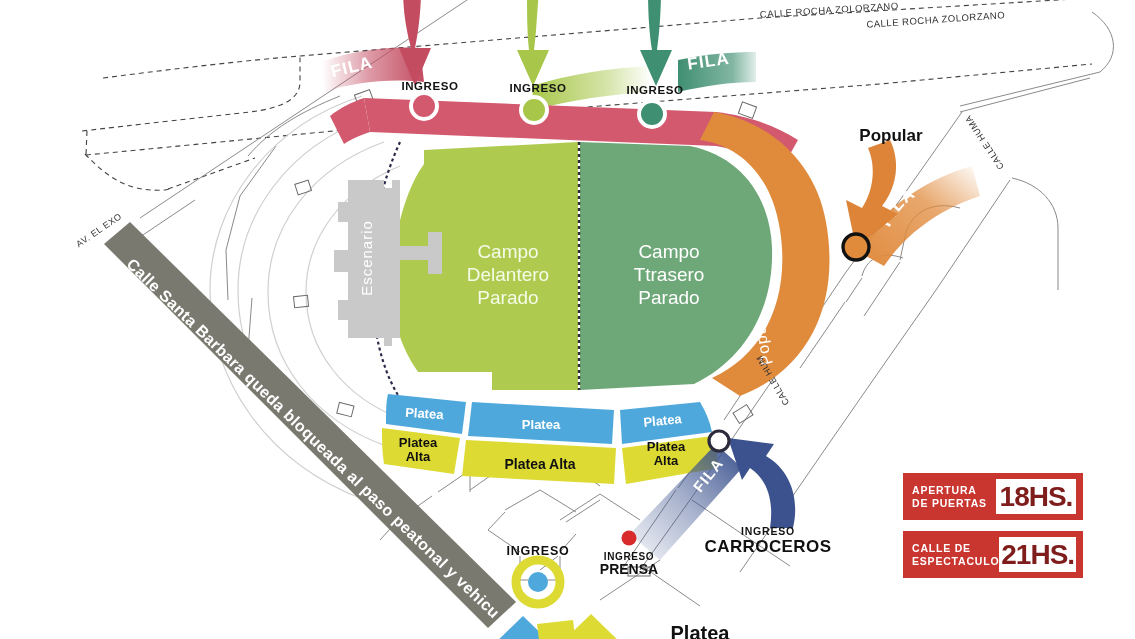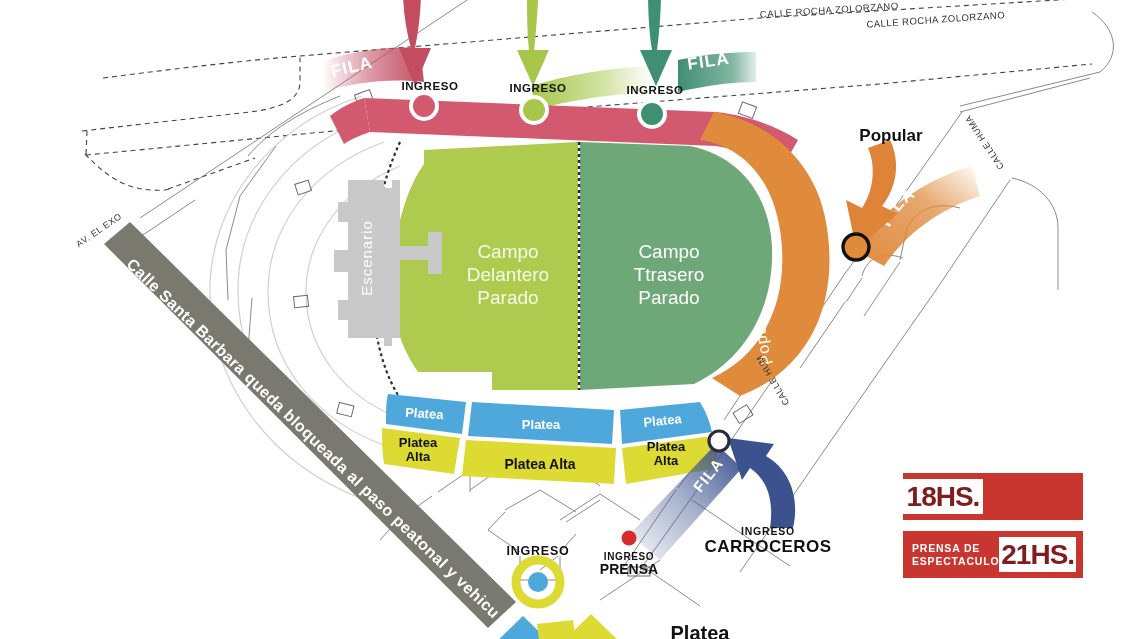--- a/index.html
+++ b/index.html
@@ -350,24 +350,28 @@
     <text font-family="Liberation Sans, sans-serif" font-size="9" fill="#333333" letter-spacing="0.5">
       <textPath href="#pathHumahuacaLower" startOffset="2%">CALLE HUMAHUACA</textPath>
     </text>
     <text font-family="Liberation Sans, sans-serif" font-size="9" fill="#333333" letter-spacing="0.5">
       <textPath href="#pathExodo" startOffset="2%">AV. EL EXODO</textPath>
     </text>
   </svg>
 
   <div class="info-boxes">
     <div class="info-box">
+      <div class="info-box-label">
+        <span>APERTURA</span>
+        <span>DE PUERTAS</span>
+      </div>
       <div class="info-box-value">18HS.</div>
     </div>
     <div class="info-box">
       <div class="info-box-label">
-        <span>PRENSA DE</span>
+        <span>CALLE DE</span>
         <span>ESPECTACULO</span>
       </div>
       <div class="info-box-value">21HS.</div>
     </div>
   </div>
 
 </div>
 
 </body></html>

